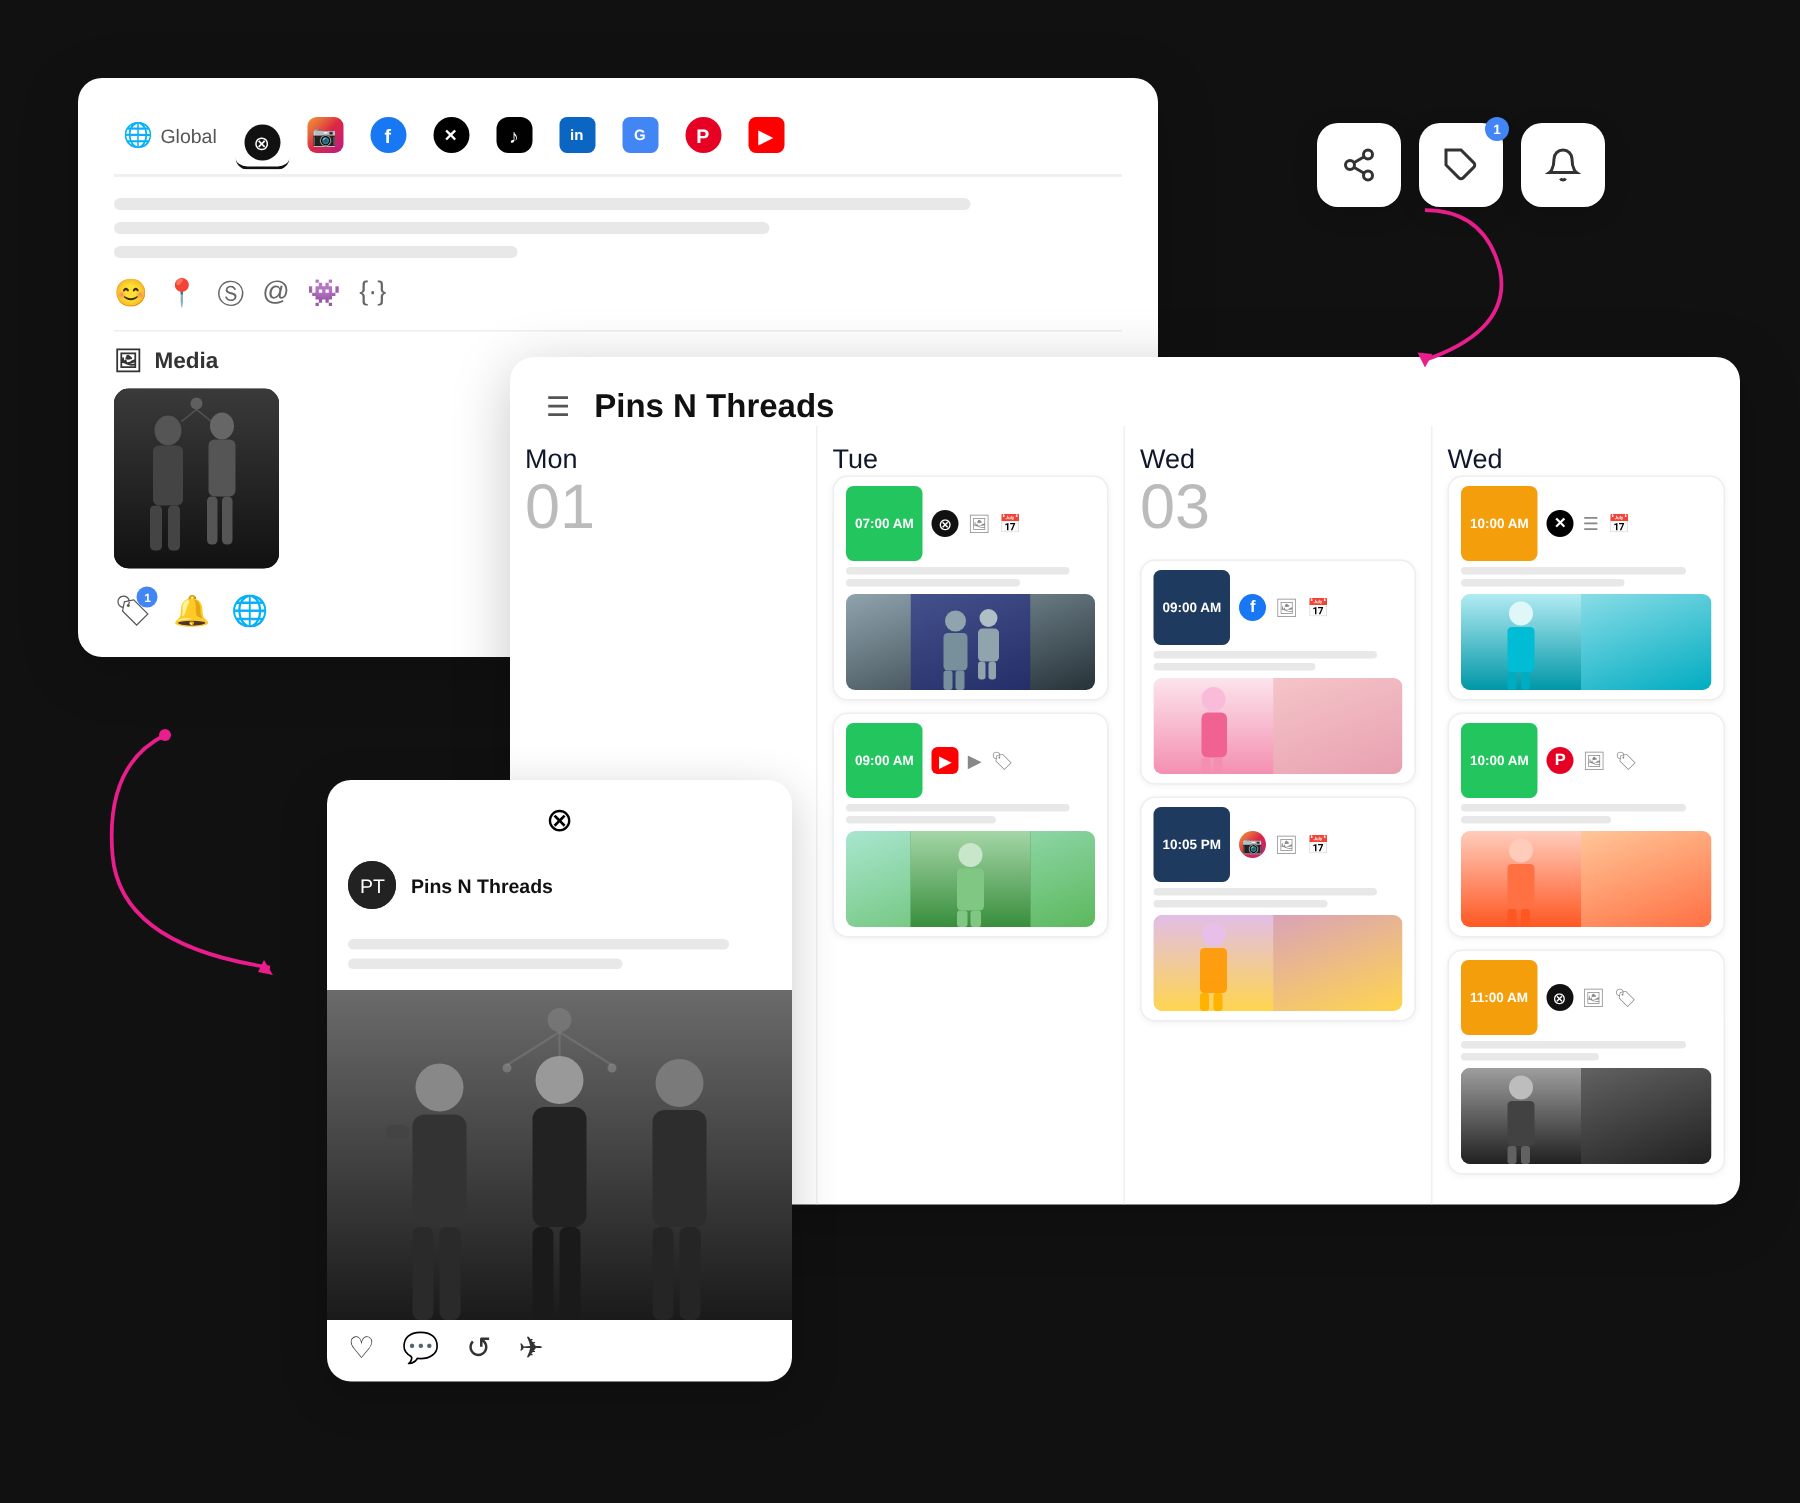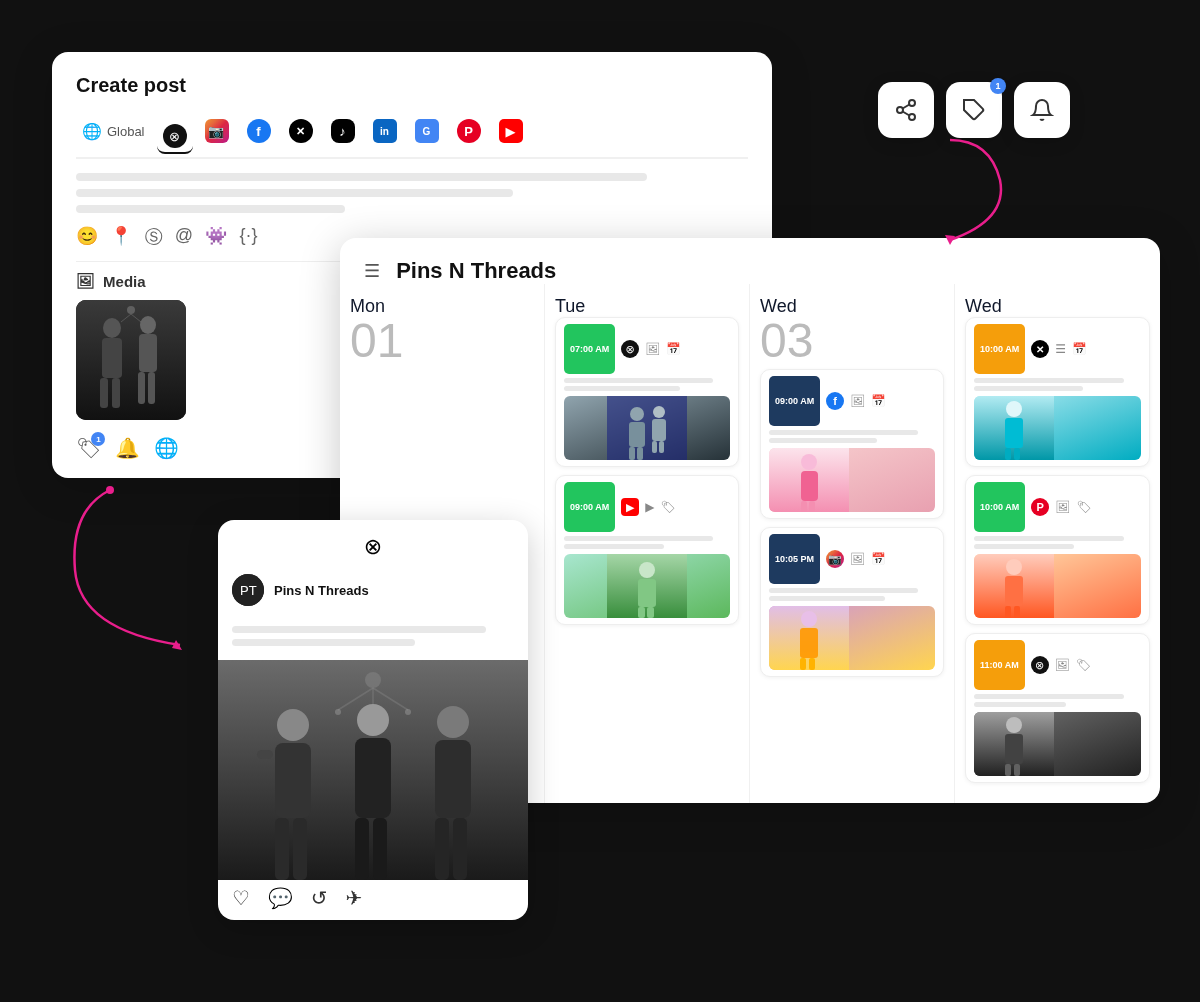--- a/index.html
+++ b/index.html
@@ -206,25 +206,25 @@
       border-right: 1px solid #f0f0f0;
       padding: 12px 10px;
     }
     .cal-day-col:last-child { border-right: none; }
     .day-name {
       font-size: 18px;
       color: #0f172a;
       font-weight: 400;
     }
     .day-num {
-      font-size: 48px;
+      font-size: 42px;
       font-weight: 300;
       color: #bbb;
       line-height: 1;
-      margin-bottom: 4px;
+      margin-bottom: 14px;
     }
 
     
     .post-card {
       background: #fff;
       border-radius: 10px;
       border: 1px solid #eee;
       padding: 6px 8px;
       margin-bottom: 8px;
       box-shadow: 0 1px 4px rgba(0,0,0,0.06);
@@ -349,21 +349,20 @@
     .pink-arrow {
       position: absolute;
       z-index: 30;
       pointer-events: none;
     }
   </style>
 </head>
 <body>
 
 <div class="create-post-panel">
-  <h2>Create post</h2>
 
   <div class="social-tabs">
 
     <div class="social-tab">
       <span style="font-size:16px;">🌐</span>
       <span style="font-size:13px;">Global</span>
     </div>
 
     <div class="social-tab active">
       <span style="font-size:16px; background:#111; color:#fff; border-radius:50%; width:24px; height:24px; display:inline-flex; align-items:center; justify-content:center; font-size:13px;">⊗</span>

